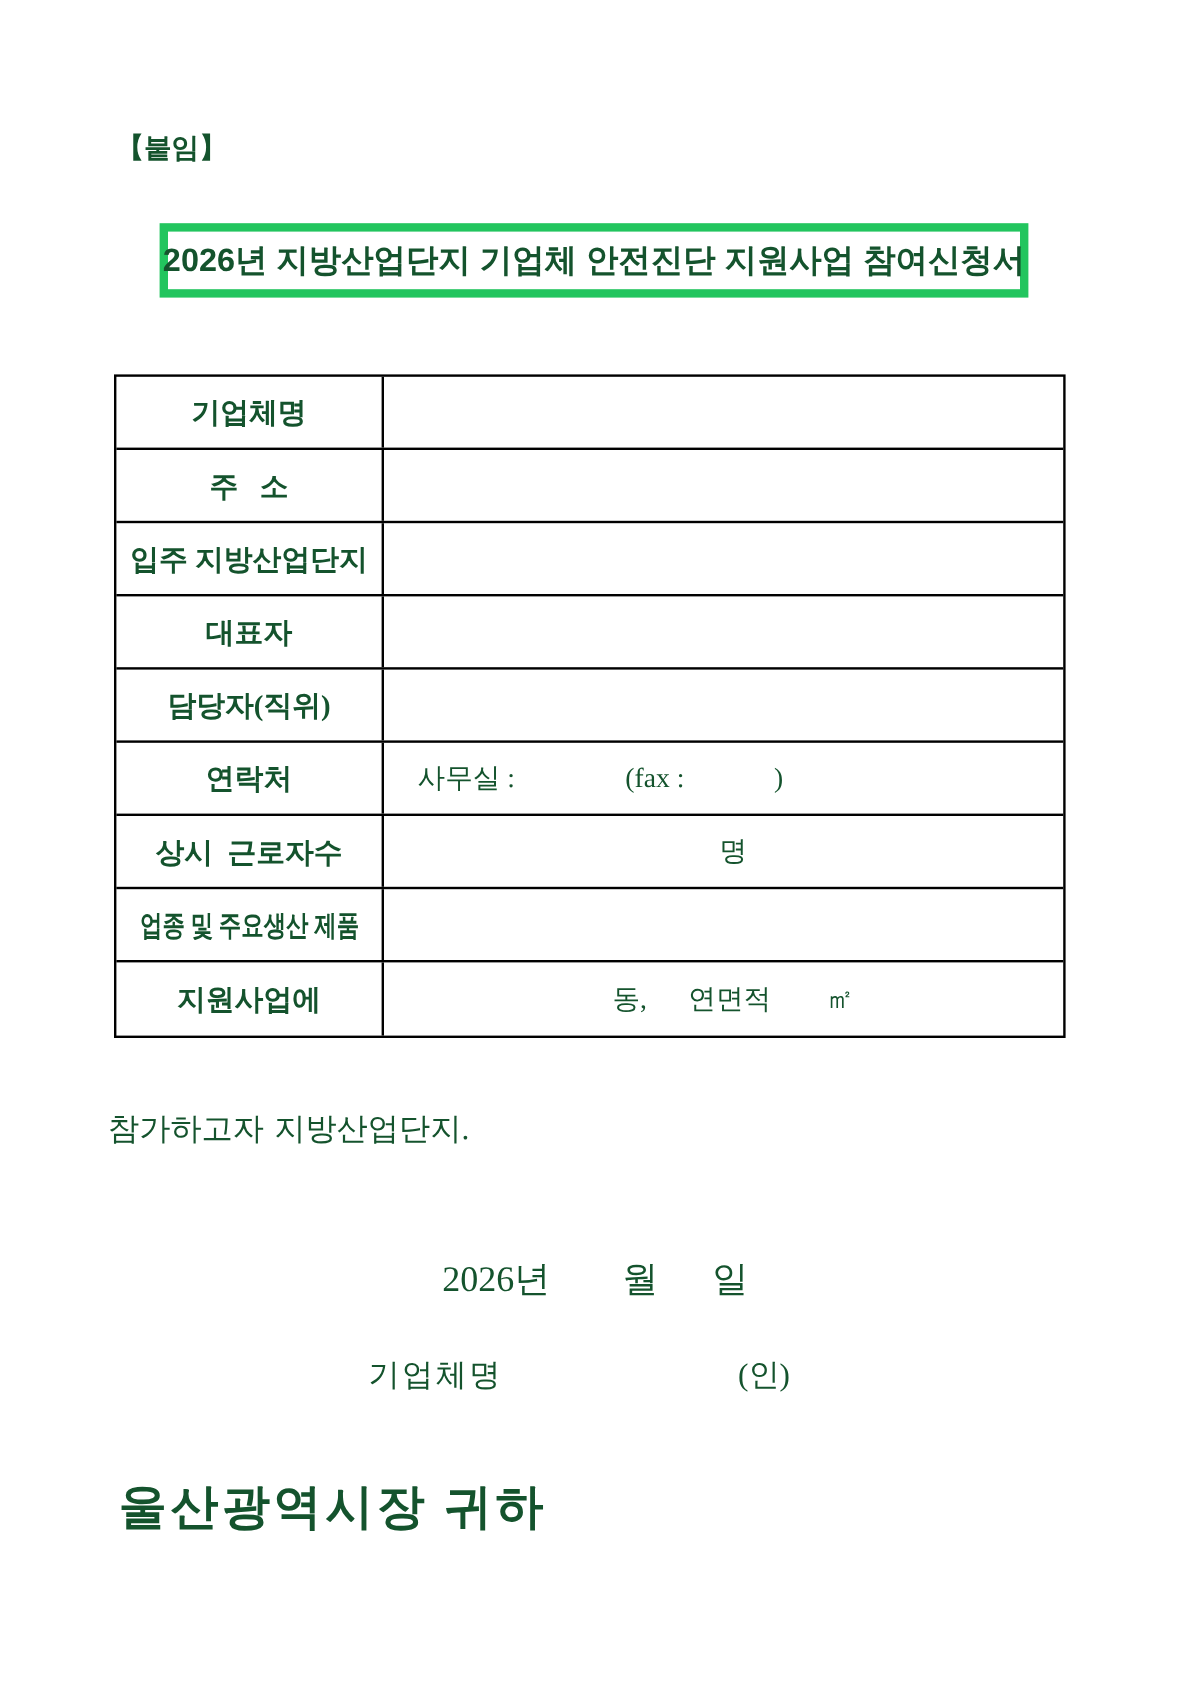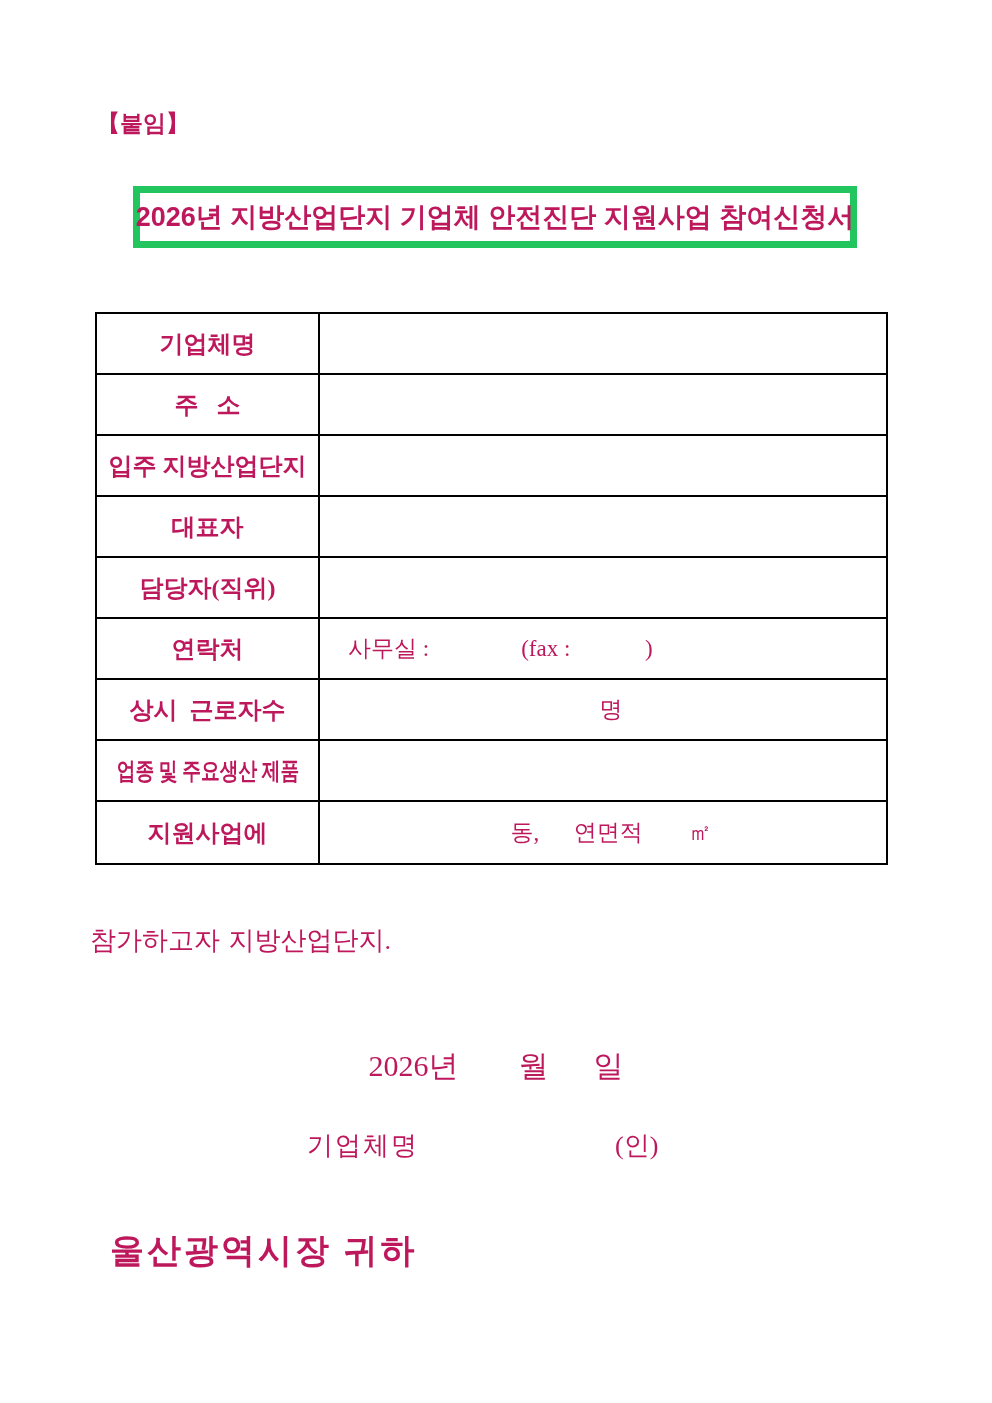--- a/index.html
+++ b/index.html
@@ -1,21 +1,21 @@
 <!DOCTYPE html>
 <html><head>
 <meta charset="utf-8">
 <style>
   * { margin:0; padding:0; box-sizing:border-box; }
   body { background:#ffffff; }
   .page {
     position:relative;
     width:992px; height:1403px;
     background:#ffffff;
-    color:#be185d;
+    color:#14532d;
     font-family:"Liberation Serif", serif;
     overflow:hidden;
   }
   .attachment-label {
     position:absolute; left:97px; top:108px;
     font-family:"Liberation Sans", sans-serif;
     font-weight:bold; font-size:23px;
   }
   .title-box {
     position:absolute; left:133px; top:186px;
@@ -71,22 +71,22 @@
     position:absolute; left:0; top:1046px; width:100%;
     text-align:center; font-size:30px; white-space:pre;
   }
   .signature-line {
     position:absolute; left:307px; top:1128px;
     display:flex; align-items:baseline; gap:196px;
     font-size:26px;
   }
   .signature-line .sig-label { letter-spacing:2px; }
   .recipient {
-    position:absolute; left:110px; top:1228px;
-    font-size:34px; font-weight:bold; letter-spacing:3px;
+    position:absolute; left:99px; top:1228px;
+    font-size:40px; font-weight:bold; letter-spacing:3px;
     white-space:nowrap;
   }
 </style>
 </head>
 <body>
 
 <div class="page">
 
   <div class="attachment-label">【붙임】</div>
 

